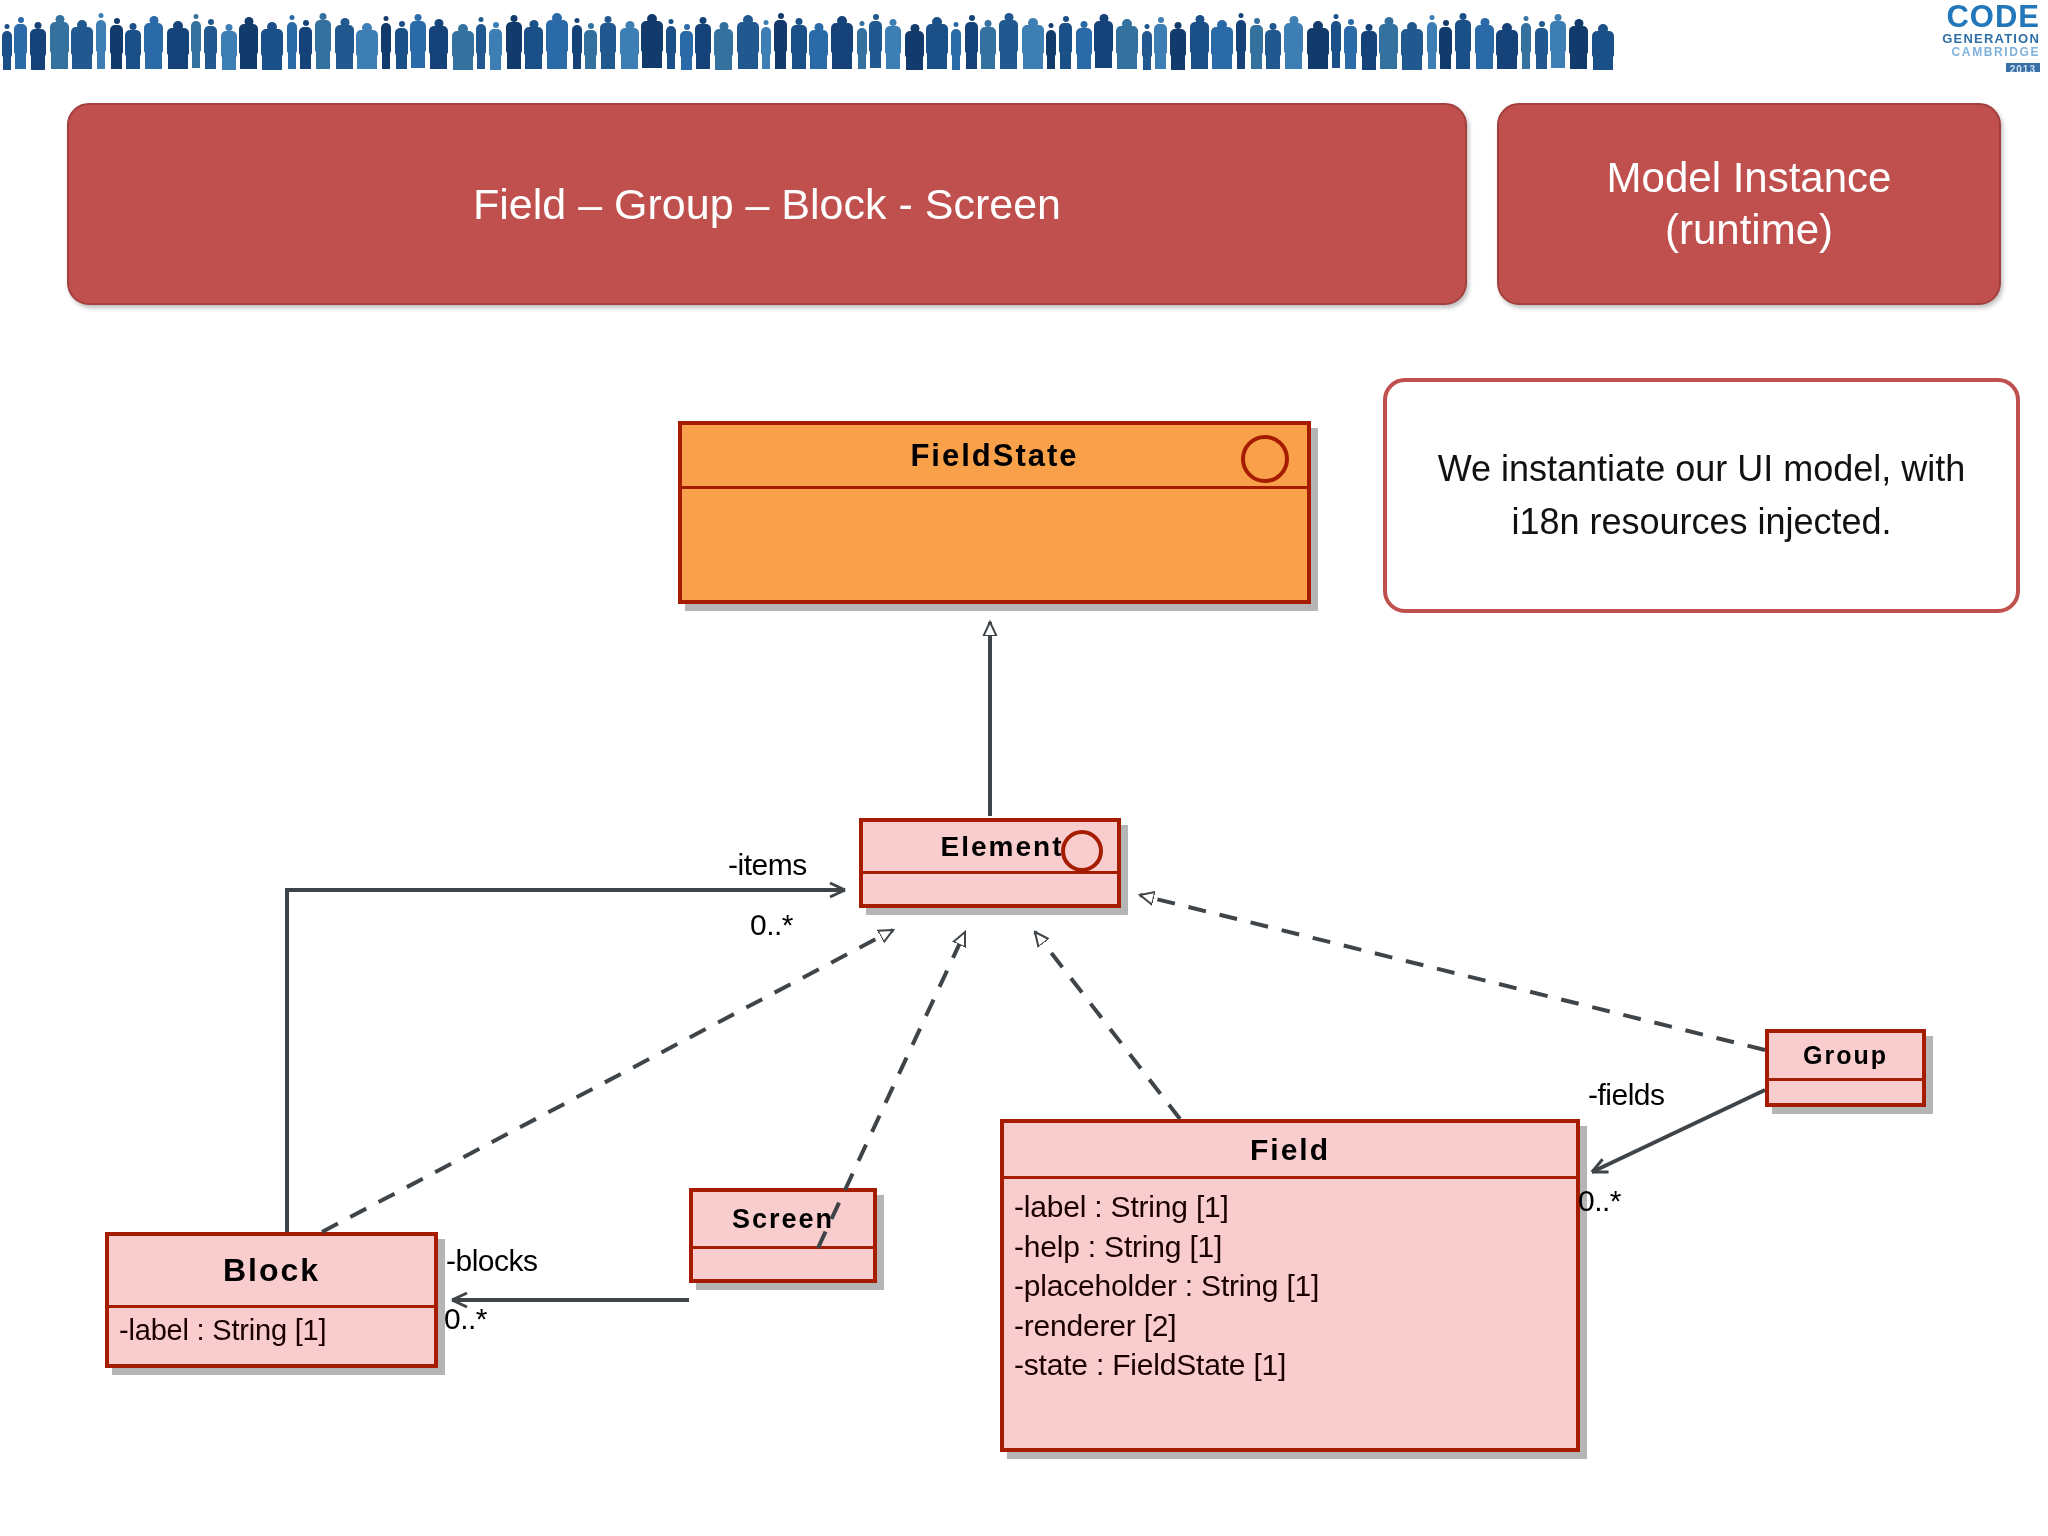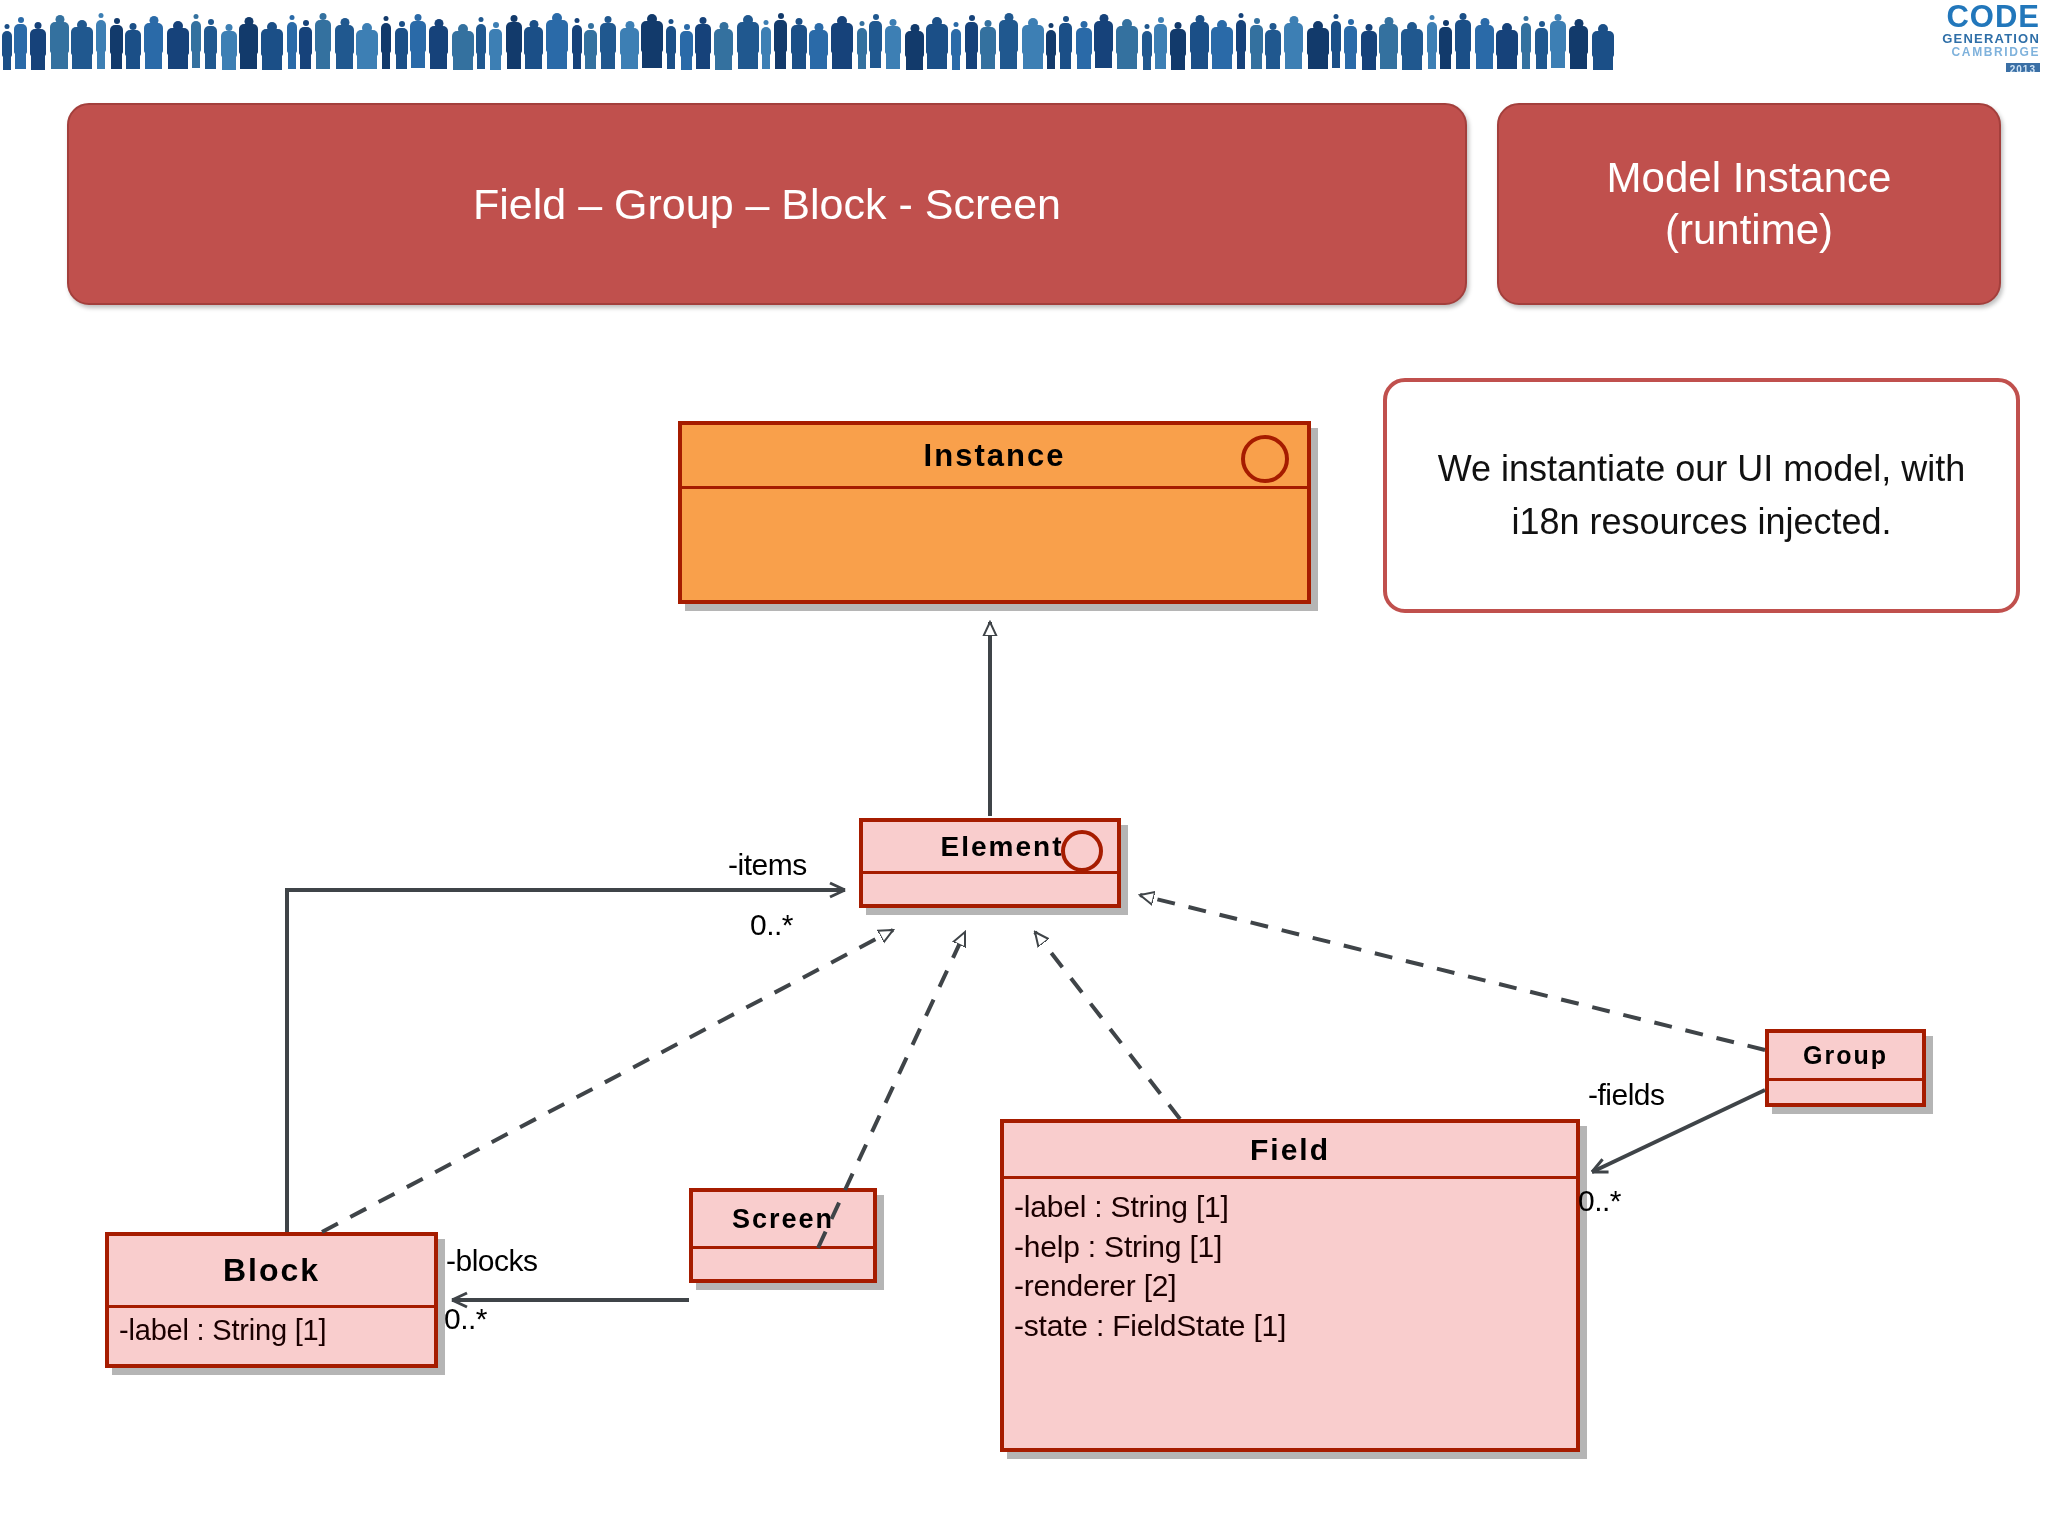--- a/index.html
+++ b/index.html
@@ -710,21 +710,21 @@
   <span style="white-space:pre-line">Model Instance
 (runtime)</span>
 </div>
 
 <div id="callout">
   <span>We instantiate our UI model, with i18n resources injected.</span>
 </div>
 
 <div class="uml-box" id="uielement">
   <div class="hdr">
-    <span>Instance</span>
+    <span>FieldState</span>
     <span class="iface-circle"></span>
   </div>
 </div>
 
 <div class="uml-box pink" id="element">
   <div class="hdr">
     <span>Element</span>
     <span class="iface-circle"></span>
   </div>
   <div class="cmp"></div>
@@ -753,20 +753,21 @@
   </div>
 </div>
 
 <div class="uml-box pink" id="field">
   <div class="hdr">
     <span>Field</span>
   </div>
   <div class="cmp">
     <div class="attr">-label : String [1]</div>
     <div class="attr">-help : String  [1]</div>
+    <div class="attr">-placeholder : String [1]</div>
     <div class="attr">-renderer [2]</div>
     <div class="attr">-state : FieldState [1]</div>
   </div>
 </div>
 
 <div class="edge-label" id="lbl-items">-items</div>
 <div class="edge-label" id="lbl-items-m">0..*</div>
 <div class="edge-label" id="lbl-blocks">-blocks</div>
 <div class="edge-label" id="lbl-blocks-m">0..*</div>
 <div class="edge-label" id="lbl-fields">-fields</div>

